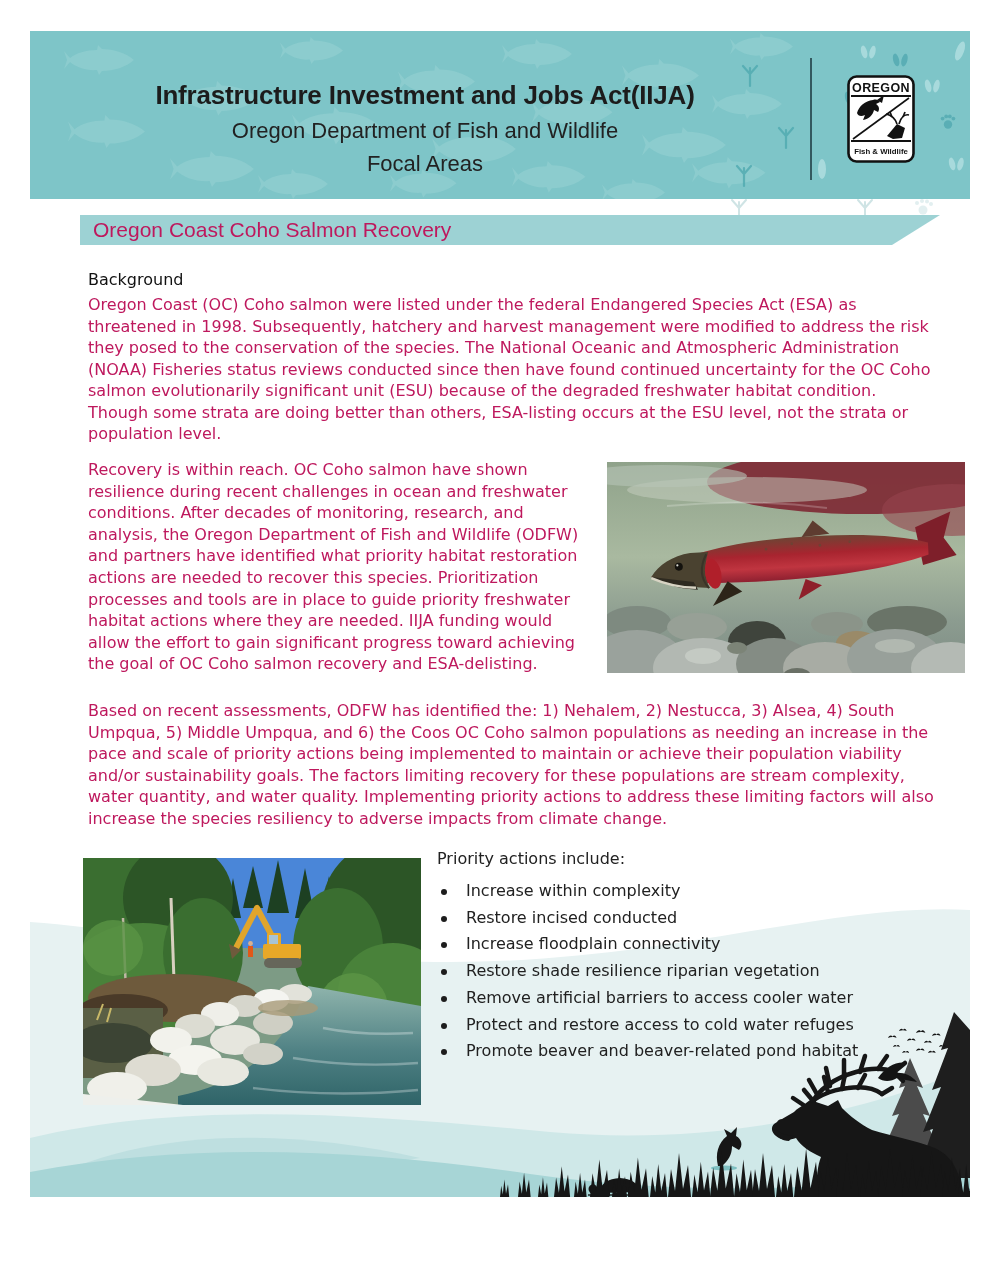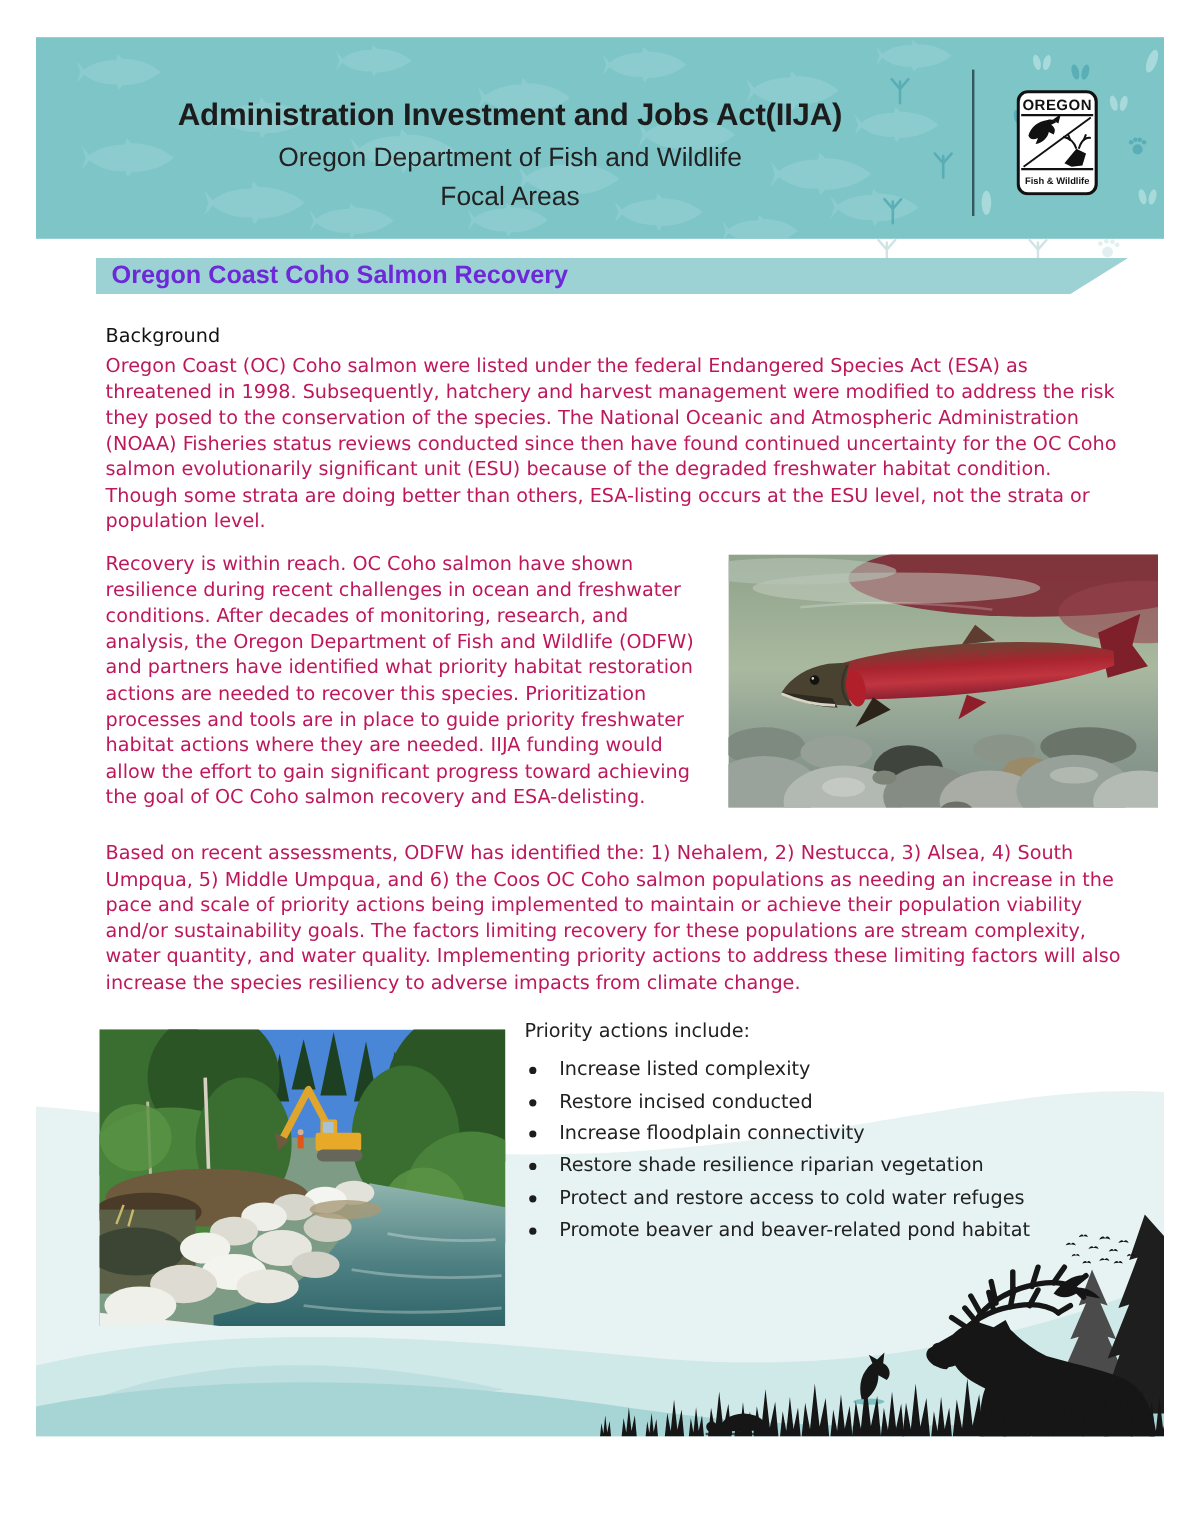--- a/index.html
+++ b/index.html
@@ -12,21 +12,21 @@
   .header-title{margin-top:49px;font-family:"Liberation Sans",sans-serif;font-weight:700;
         font-size:26px;letter-spacing:-0.2px;color:#1c1c1c;}
   .header-sub{margin-top:7px;font-family:"Liberation Sans",sans-serif;font-size:22px;color:#222;}
   .header-tag{margin-top:7px;font-family:"Liberation Sans",sans-serif;font-size:22px;color:#222;}
   .header-divider{position:absolute;left:780px;top:27px;width:2px;height:122px;background:#33595f;}
   .logo{position:absolute;left:817px;top:44px;width:68px;height:88px;}
   
   .section-bar{position:absolute;left:80px;top:215px;width:860px;height:30px;background:#9dd2d4;
         clip-path:polygon(0 0,100% 0,calc(100% - 48px) 100%,0 100%);}
   .section-bar span{display:block;padding-left:13px;line-height:30px;
-        font-family:"Liberation Sans",sans-serif;font-weight:700;font-size:21px;color:#6d28d9;}
+        font-family:"Liberation Sans",sans-serif;font-weight:400;font-size:21px;color:#be185d;}
   .faint-prints{position:absolute;left:715px;top:196px;}
   
   .bg-heading{position:absolute;left:88px;top:270px;font-weight:400;font-size:16px;color:#111;}
   .para{position:absolute;font-size:16px;line-height:21.5px;color:#be185d;}
   .p1{left:88px;top:294px;width:852px;}
   .p2{left:88px;top:459px;width:508px;line-height:21.6px;}
   .p3{left:88px;top:700px;width:856px;}
   
   .fig{position:absolute;z-index:2;}
   .fig-salmon{left:607px;top:462px;width:358px;height:211px;}
@@ -104,21 +104,21 @@
         <use href="#leaf" transform="translate(930,20) rotate(20)"></use>
       </g>
       <g fill="#54abb2" opacity="0.85">
         <use href="#hoof" transform="translate(870,28)"></use>
         <use href="#hoof" transform="translate(822,66)"></use>
         <use href="#paw" transform="translate(918,90)"></use>
       </g>
     </svg>
 
     <div class="header-text">
-      <div class="header-title">Administration Investment and Jobs Act(IIJA)</div>
+      <div class="header-title">Infrastructure Investment and Jobs Act(IIJA)</div>
       <div class="header-sub">Oregon Department of Fish and Wildlife</div>
       <div class="header-tag">Focal Areas</div>
     </div>
 
     <div class="header-divider"></div>
 
     <svg class="logo" viewBox="0 0 68 88">
       <rect x="1.5" y="1.5" width="65" height="85" rx="8" fill="#ffffff" stroke="#111" stroke-width="2.6"></rect>
       <line x1="4" y1="21" x2="64" y2="21" stroke="#111" stroke-width="1.8"></line>
       <line x1="4" y1="66" x2="64" y2="66" stroke="#111" stroke-width="1.8"></line>
@@ -303,24 +303,25 @@
       <ellipse cx="140" cy="214" rx="26" ry="14" fill="#e8e8e0"></ellipse>
       <ellipse cx="180" cy="196" rx="20" ry="11" fill="#d2d2c8"></ellipse>
       <ellipse cx="205" cy="150" rx="30" ry="8" fill="#a89a78" opacity="0.8"></ellipse>
     </g>
     <path d="M0 236 L100 247 L0 247 Z" fill="#eef0ec"></path>
   </svg>
 
   <div class="priority">
     <div class="priority-heading">Priority actions include:</div>
     <ul>
-      <li>Increase listed complexity</li>
+      <li>Increase within complexity</li>
       <li>Restore incised conducted</li>
       <li>Increase floodplain connectivity</li>
       <li>Restore shade resilience riparian vegetation</li>
+      <li>Remove artificial barriers to access cooler water</li>
       <li>Protect and restore access to cold water refuges</li>
       <li>Promote beaver and beaver-related pond habitat</li>
     </ul>
   </div>
 
   <svg class="decor" viewBox="0 0 940 297">
 
     <path d="M0 22 C120 30 220 62 420 62 C640 62 800 2 940 10 L940 297 L0 297 Z" fill="#e7f2f2"></path>
     <path d="M0 238 C160 200 340 215 520 232 C700 248 850 205 940 168 L940 297 L0 297 Z" fill="#cfe8e8"></path>
     <path d="M0 289 C90 235 230 222 390 258 C290 272 130 283 0 291 Z" fill="#bedfe0"></path>

